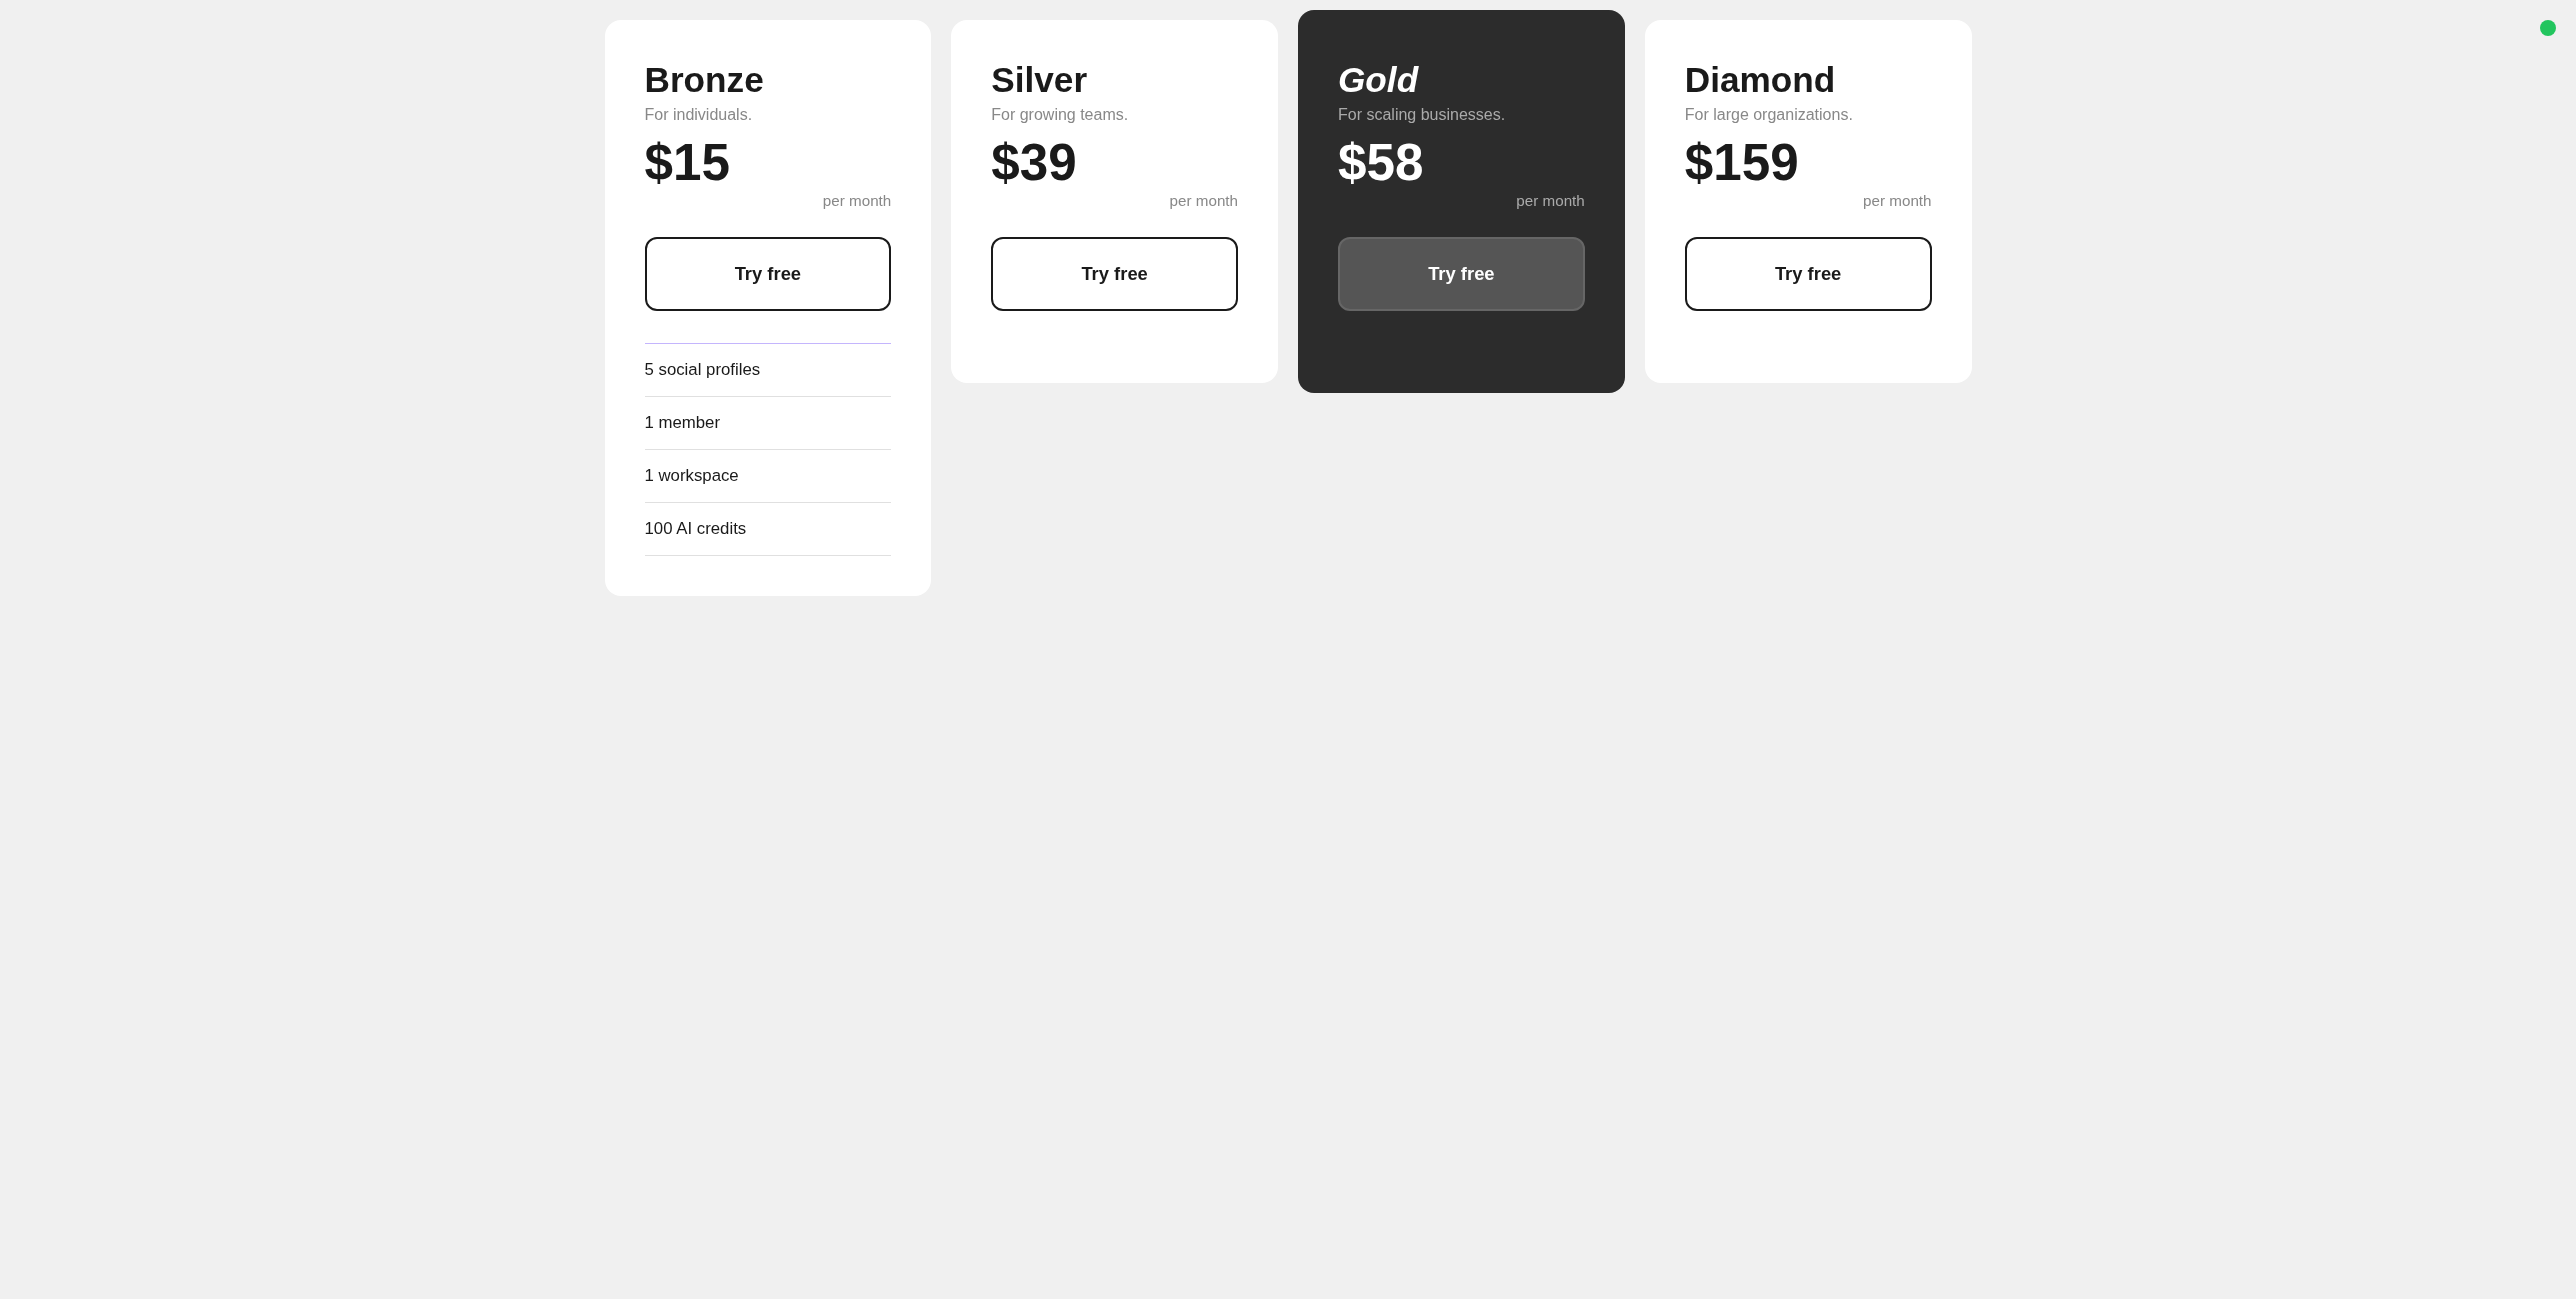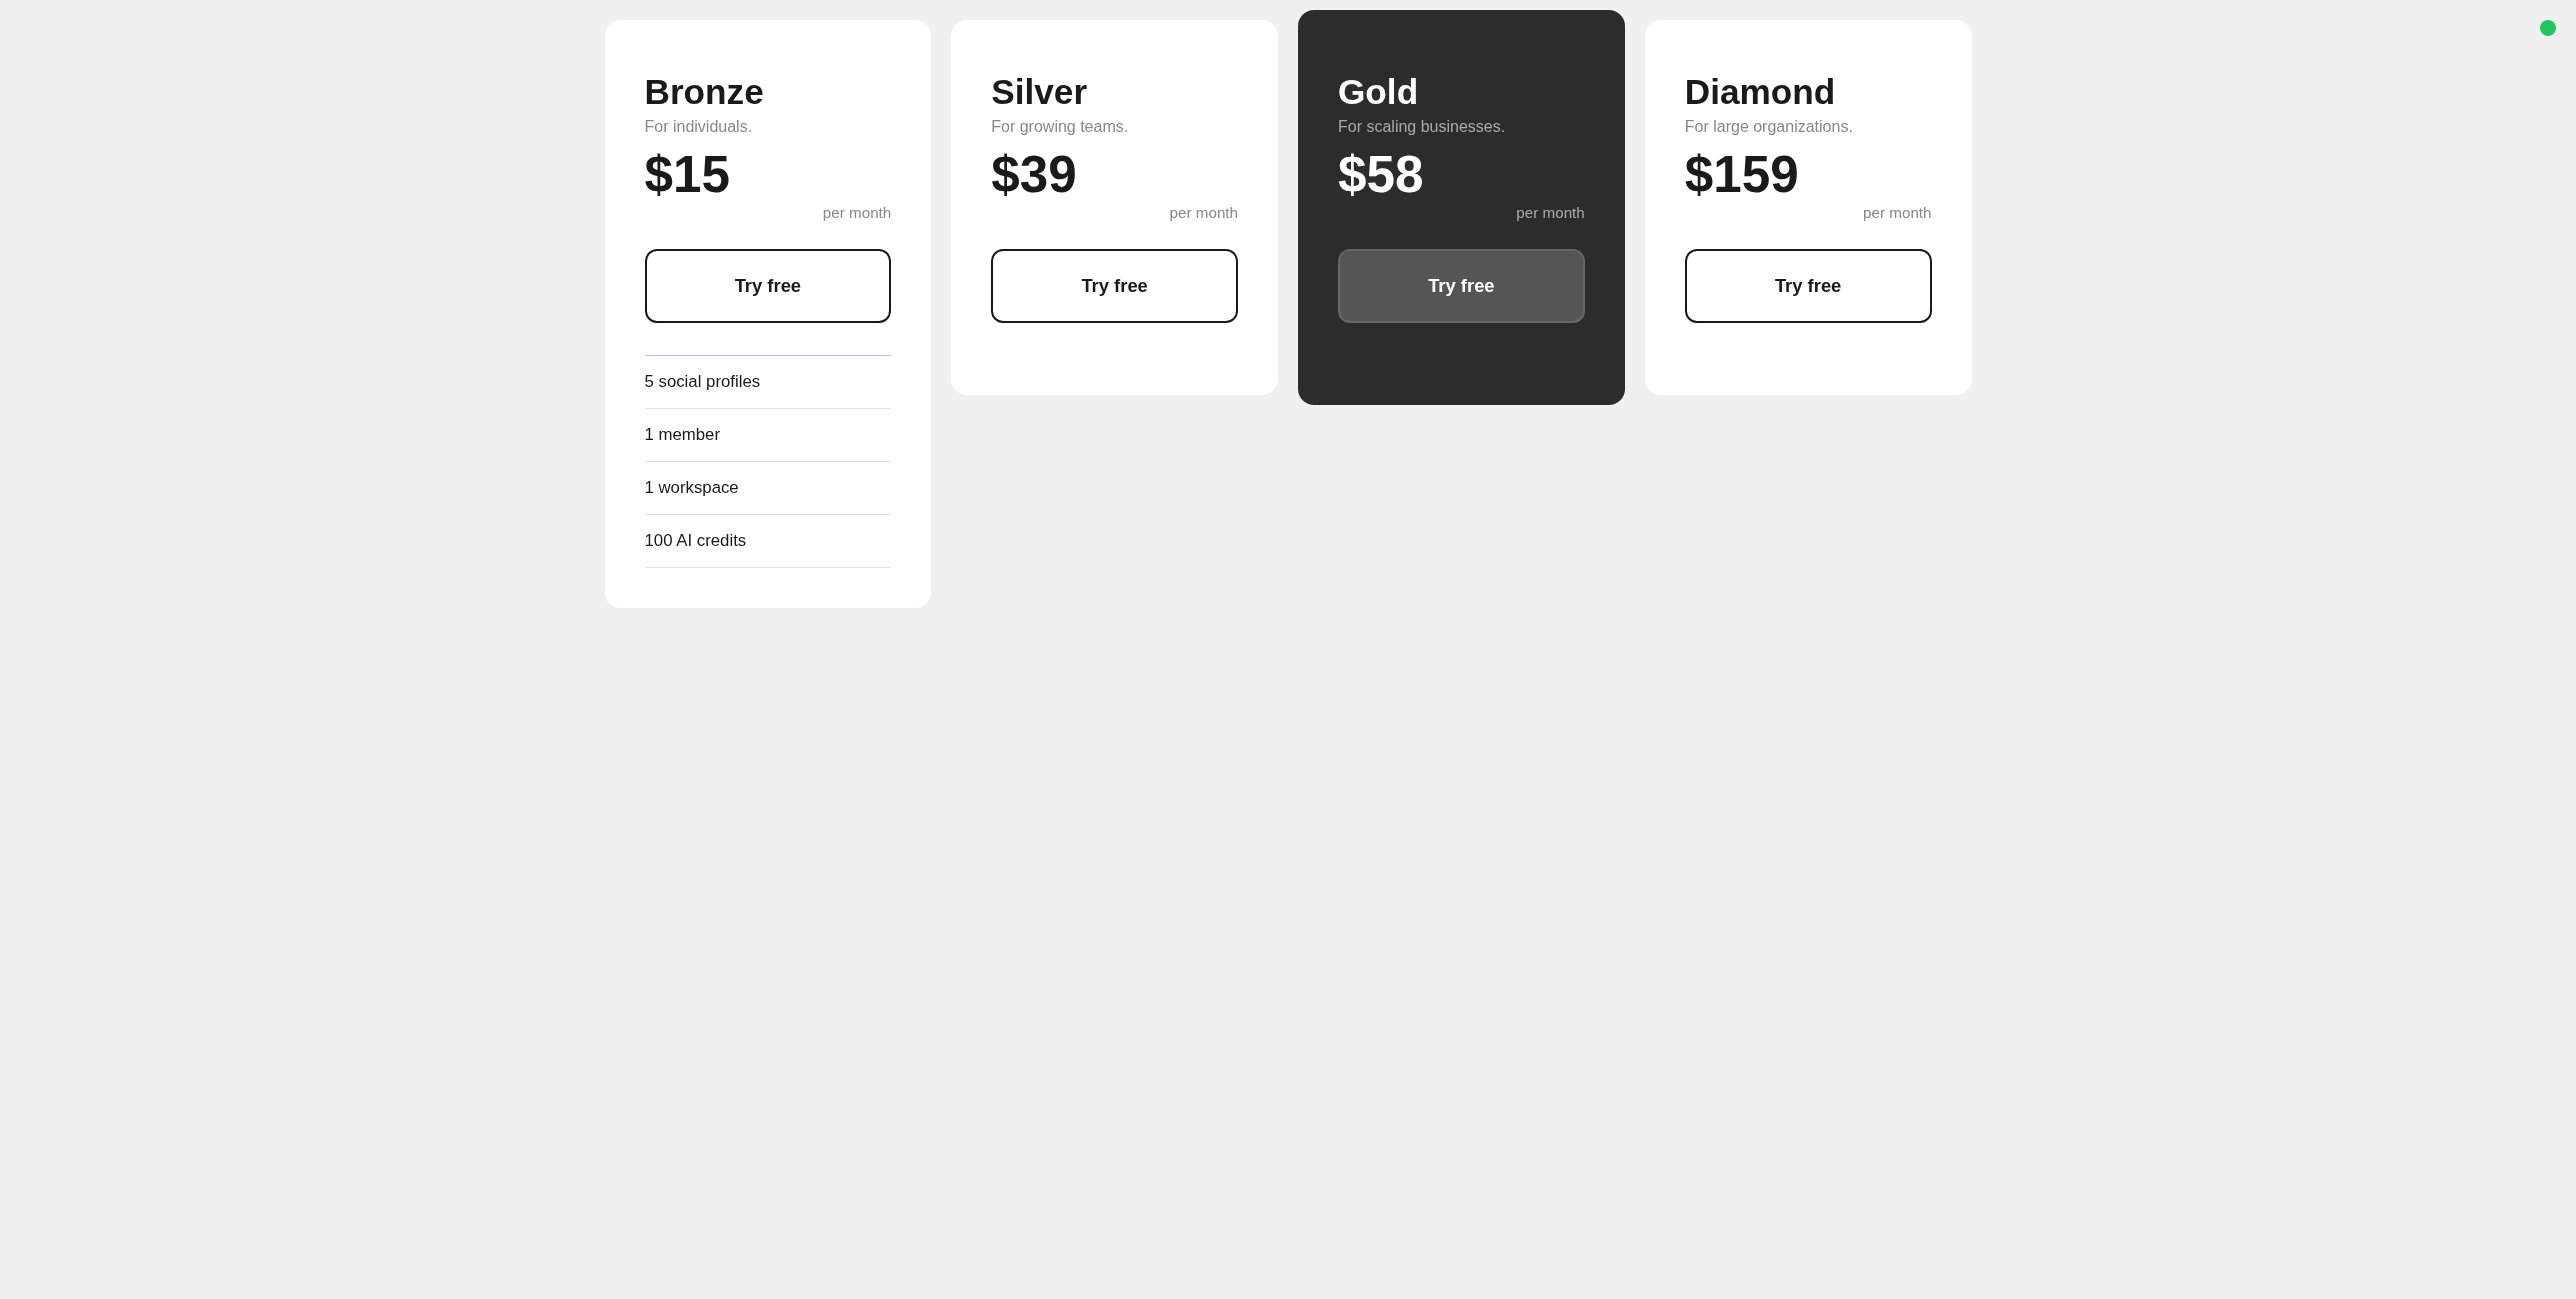--- a/index.html
+++ b/index.html
@@ -41,25 +41,25 @@
       margin-top: -10px;
       padding-top: 50px;
       padding-bottom: 50px;
     }
 
     .plan-name {
       font-size: 2.2rem;
       font-weight: 700;
       color: #1a1a1a;
       margin-bottom: 6px;
-      margin-top: 12px;
     }
 
     .plan-card.gold .plan-name {
       color: #ffffff;
+      font-style: italic;
     }
 
     .plan-tagline {
       font-size: 1rem;
       color: #888888;
       margin-bottom: 13px;
     }
 
     .plan-card.gold .plan-tagline {
       color: #aaaaaa;

